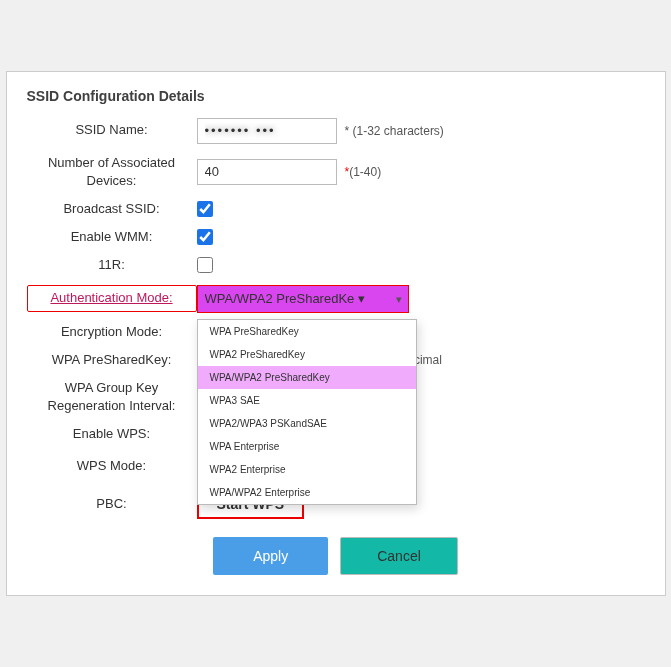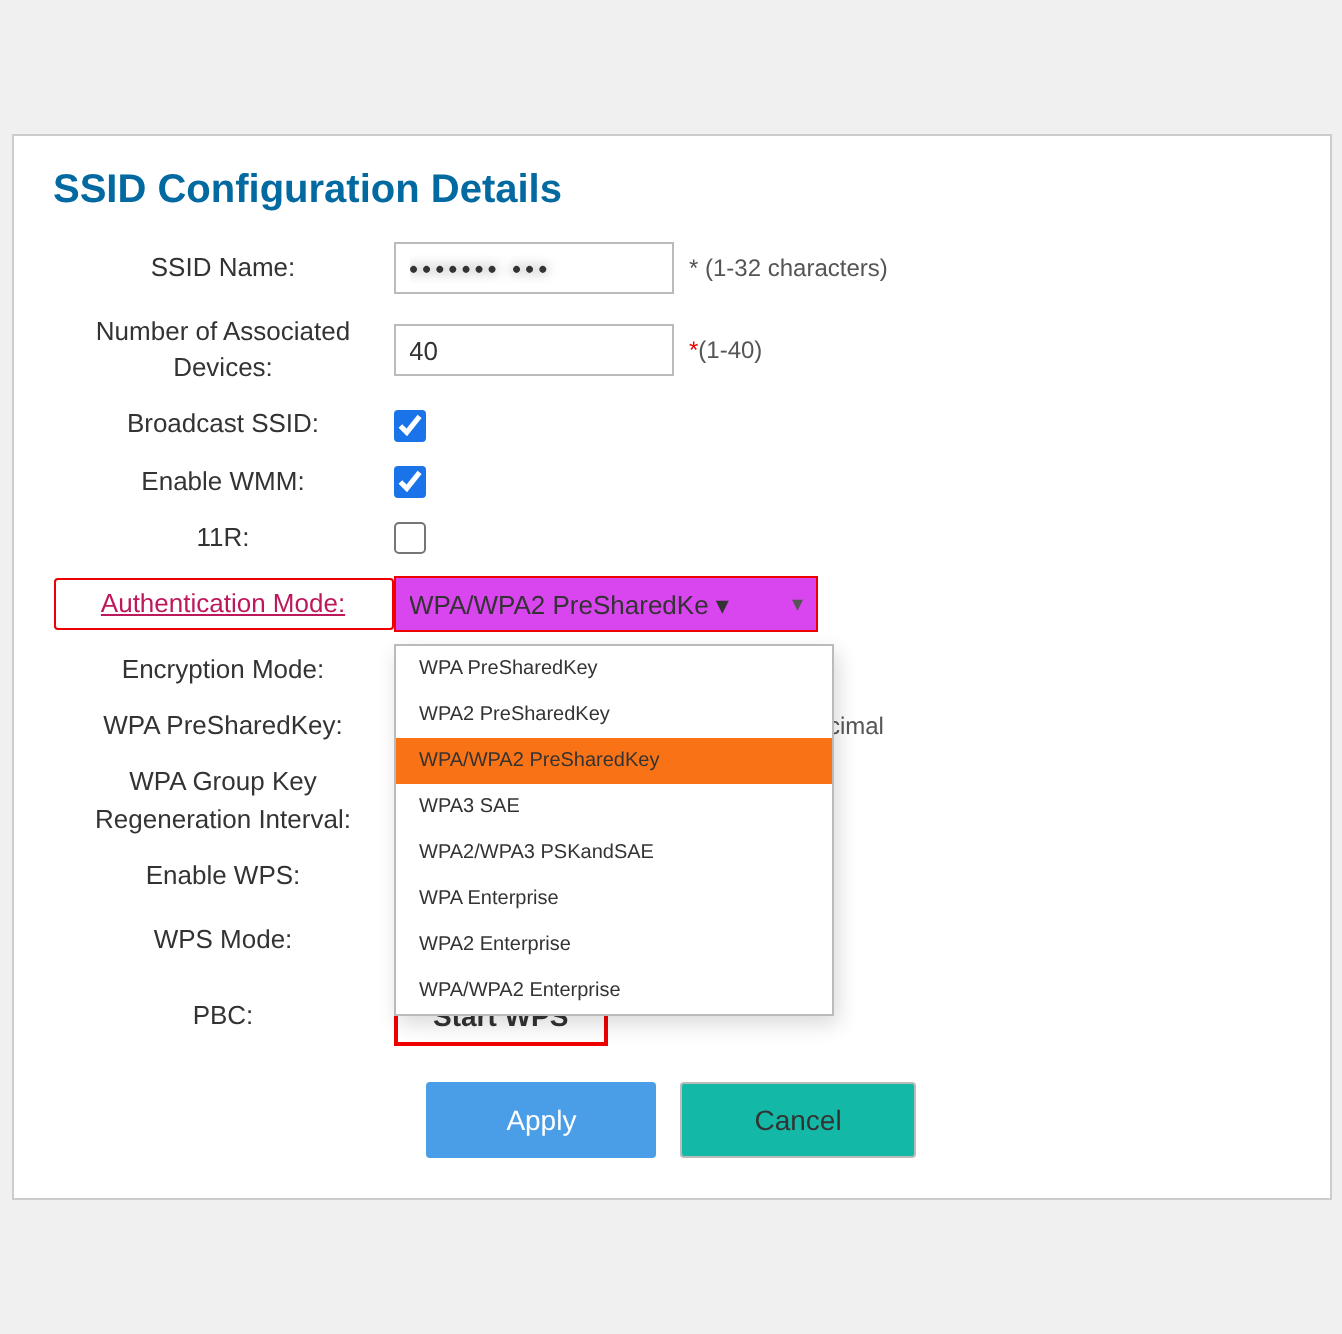--- a/index.html
+++ b/index.html
@@ -14,24 +14,24 @@
       min-height: 667px;
     }
     .panel {
       background: #fff;
       border: 1px solid #ccc;
       padding: 16px 20px 20px 20px;
       width: 660px;
       position: relative;
     }
     .panel-title {
-      font-size: 20px;
+      font-size: 14px;
       font-weight: bold;
       margin-bottom: 14px;
-      color: #0369a1;
+      color: #404040;
     }
     .form-row {
       display: flex;
       align-items: center;
       margin-bottom: 10px;
       position: relative;
     }
     .form-label {
       width: 170px;
       min-width: 170px;
@@ -122,21 +122,21 @@
       box-shadow: 2px 4px 10px rgba(0,0,0,0.15);
       z-index: 100;
     }
     .dropdown-overlay .dropdown-item {
       padding: 6px 12px;
       font-size: 10px;
       color: #333;
       cursor: pointer;
     }
     .dropdown-overlay .dropdown-item.selected {
-      background: #f97316;
+      background: #f0abfc;
     }
     
     .wpa-hint {
       margin-left: 8px;
       font-size: 12px;
       color: #555;
     }
     .wpa-hint .required {
       color: #e00;
     }

